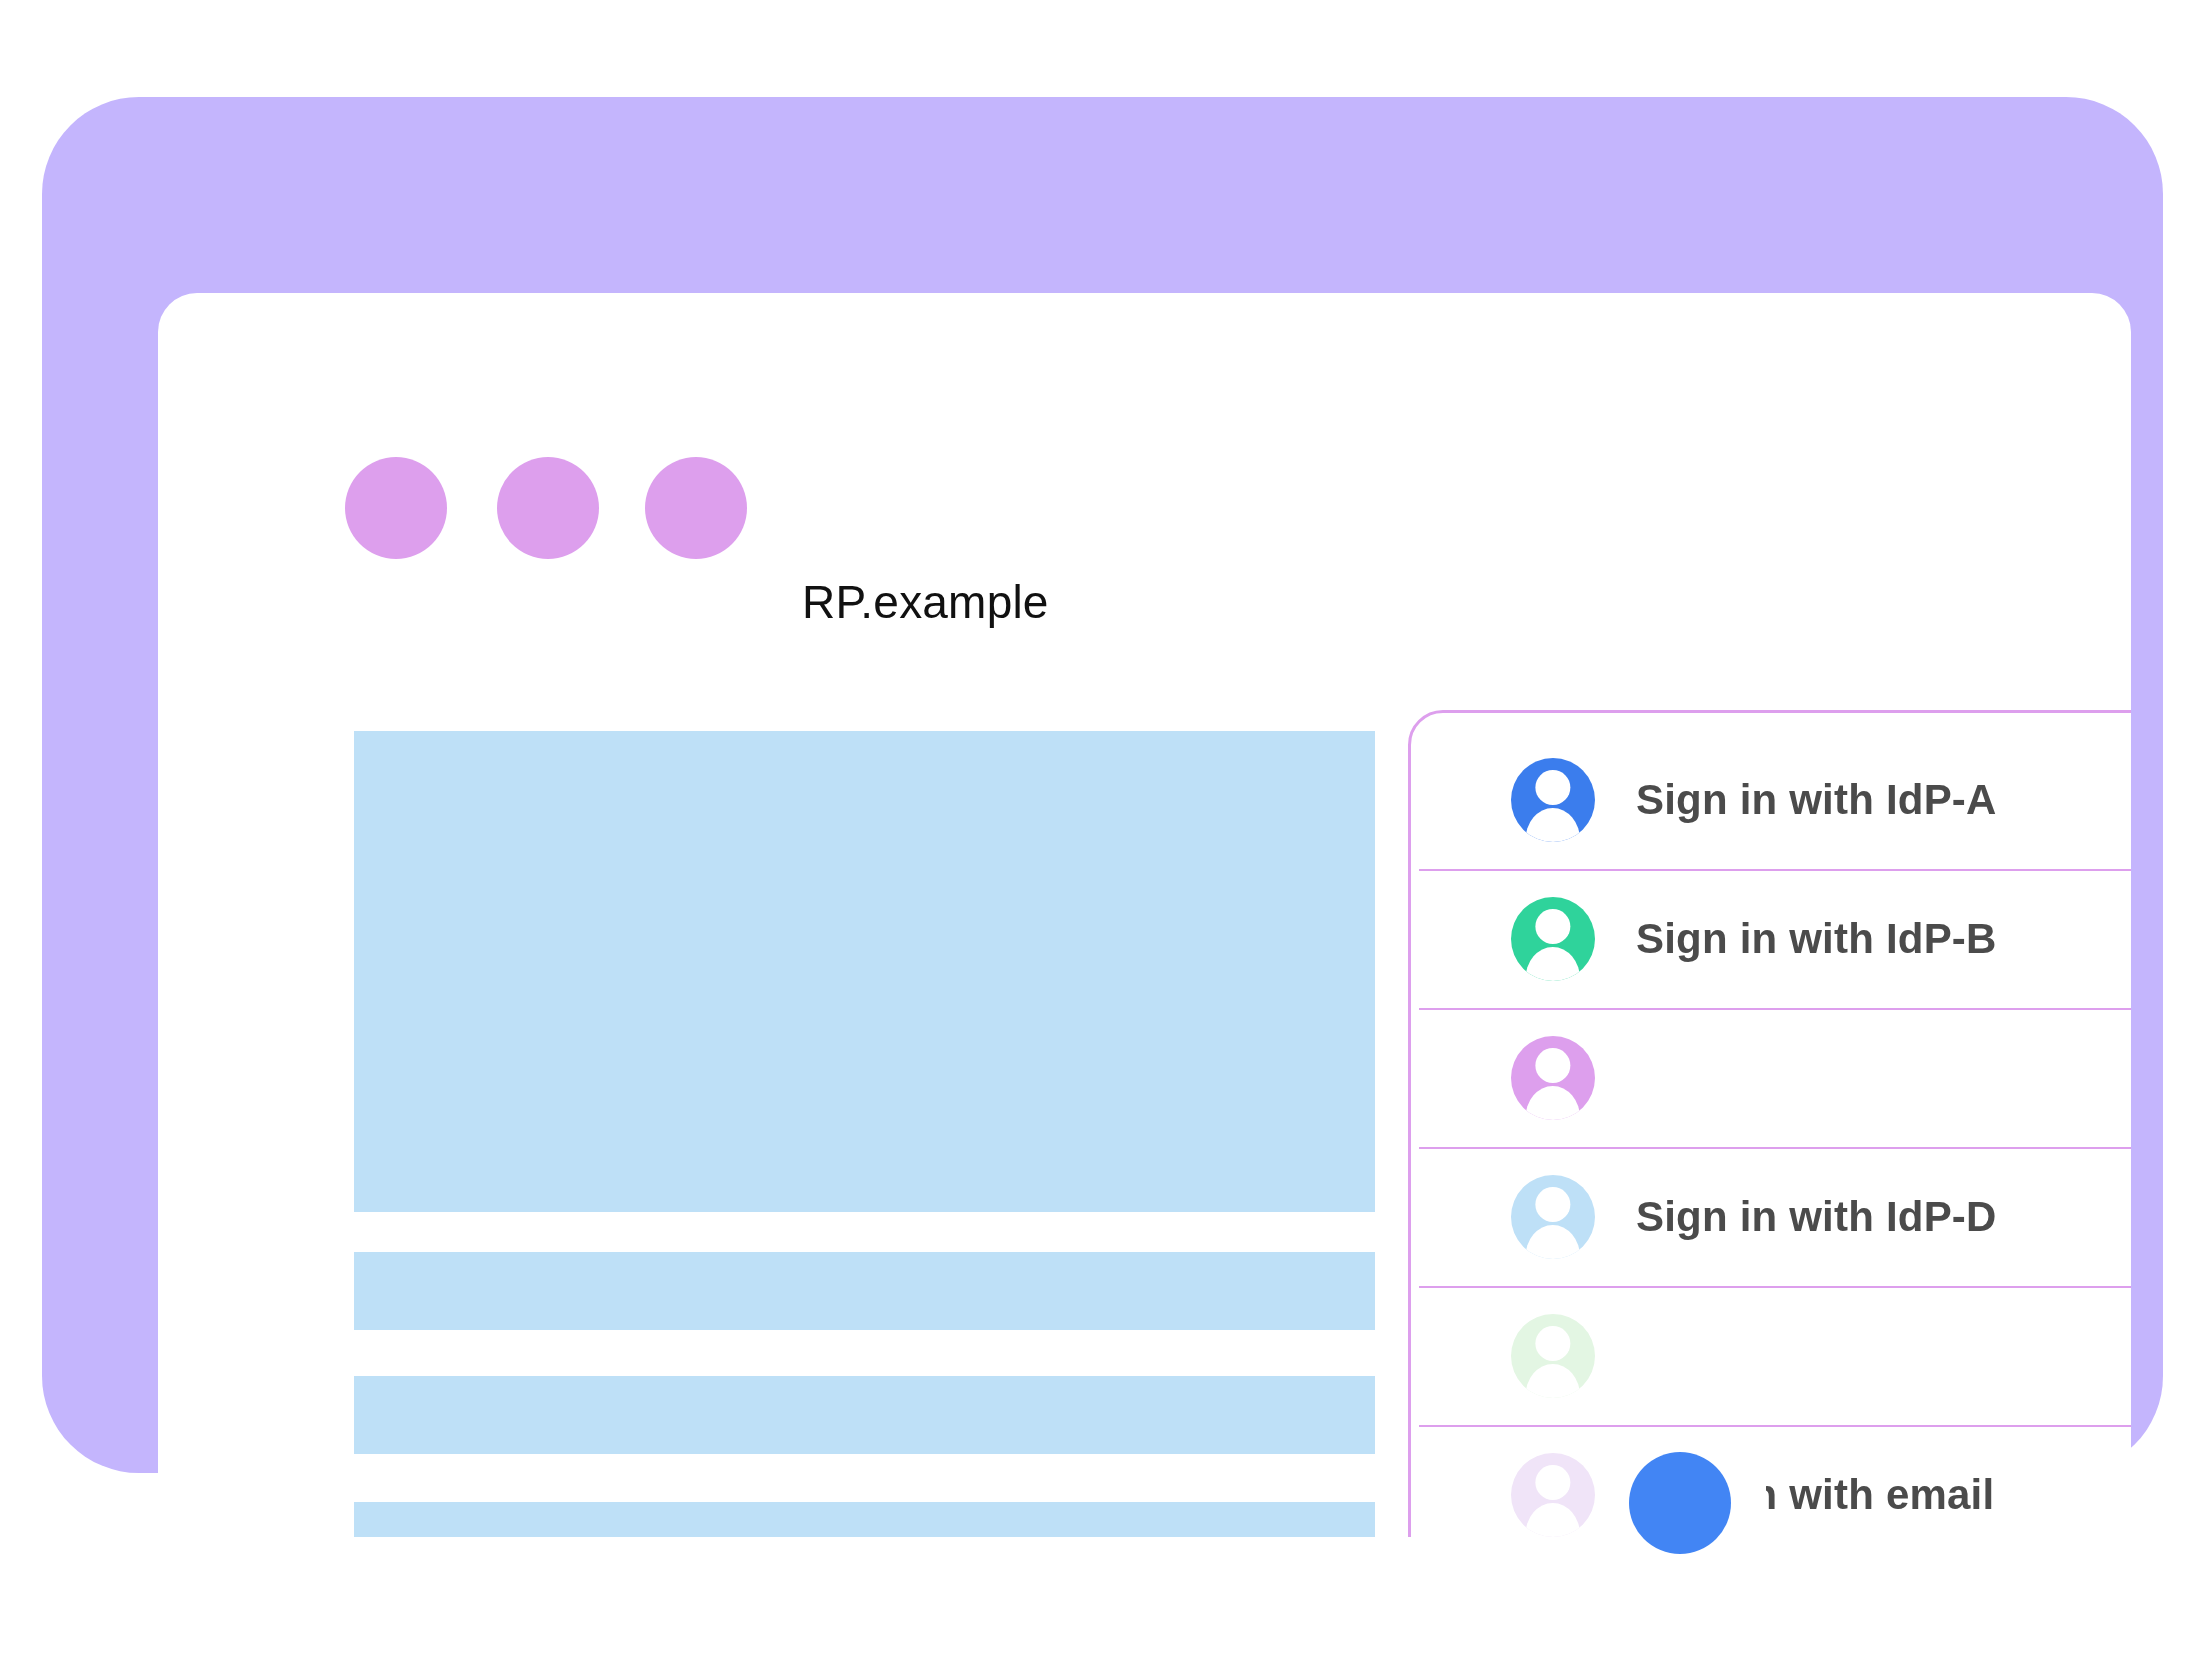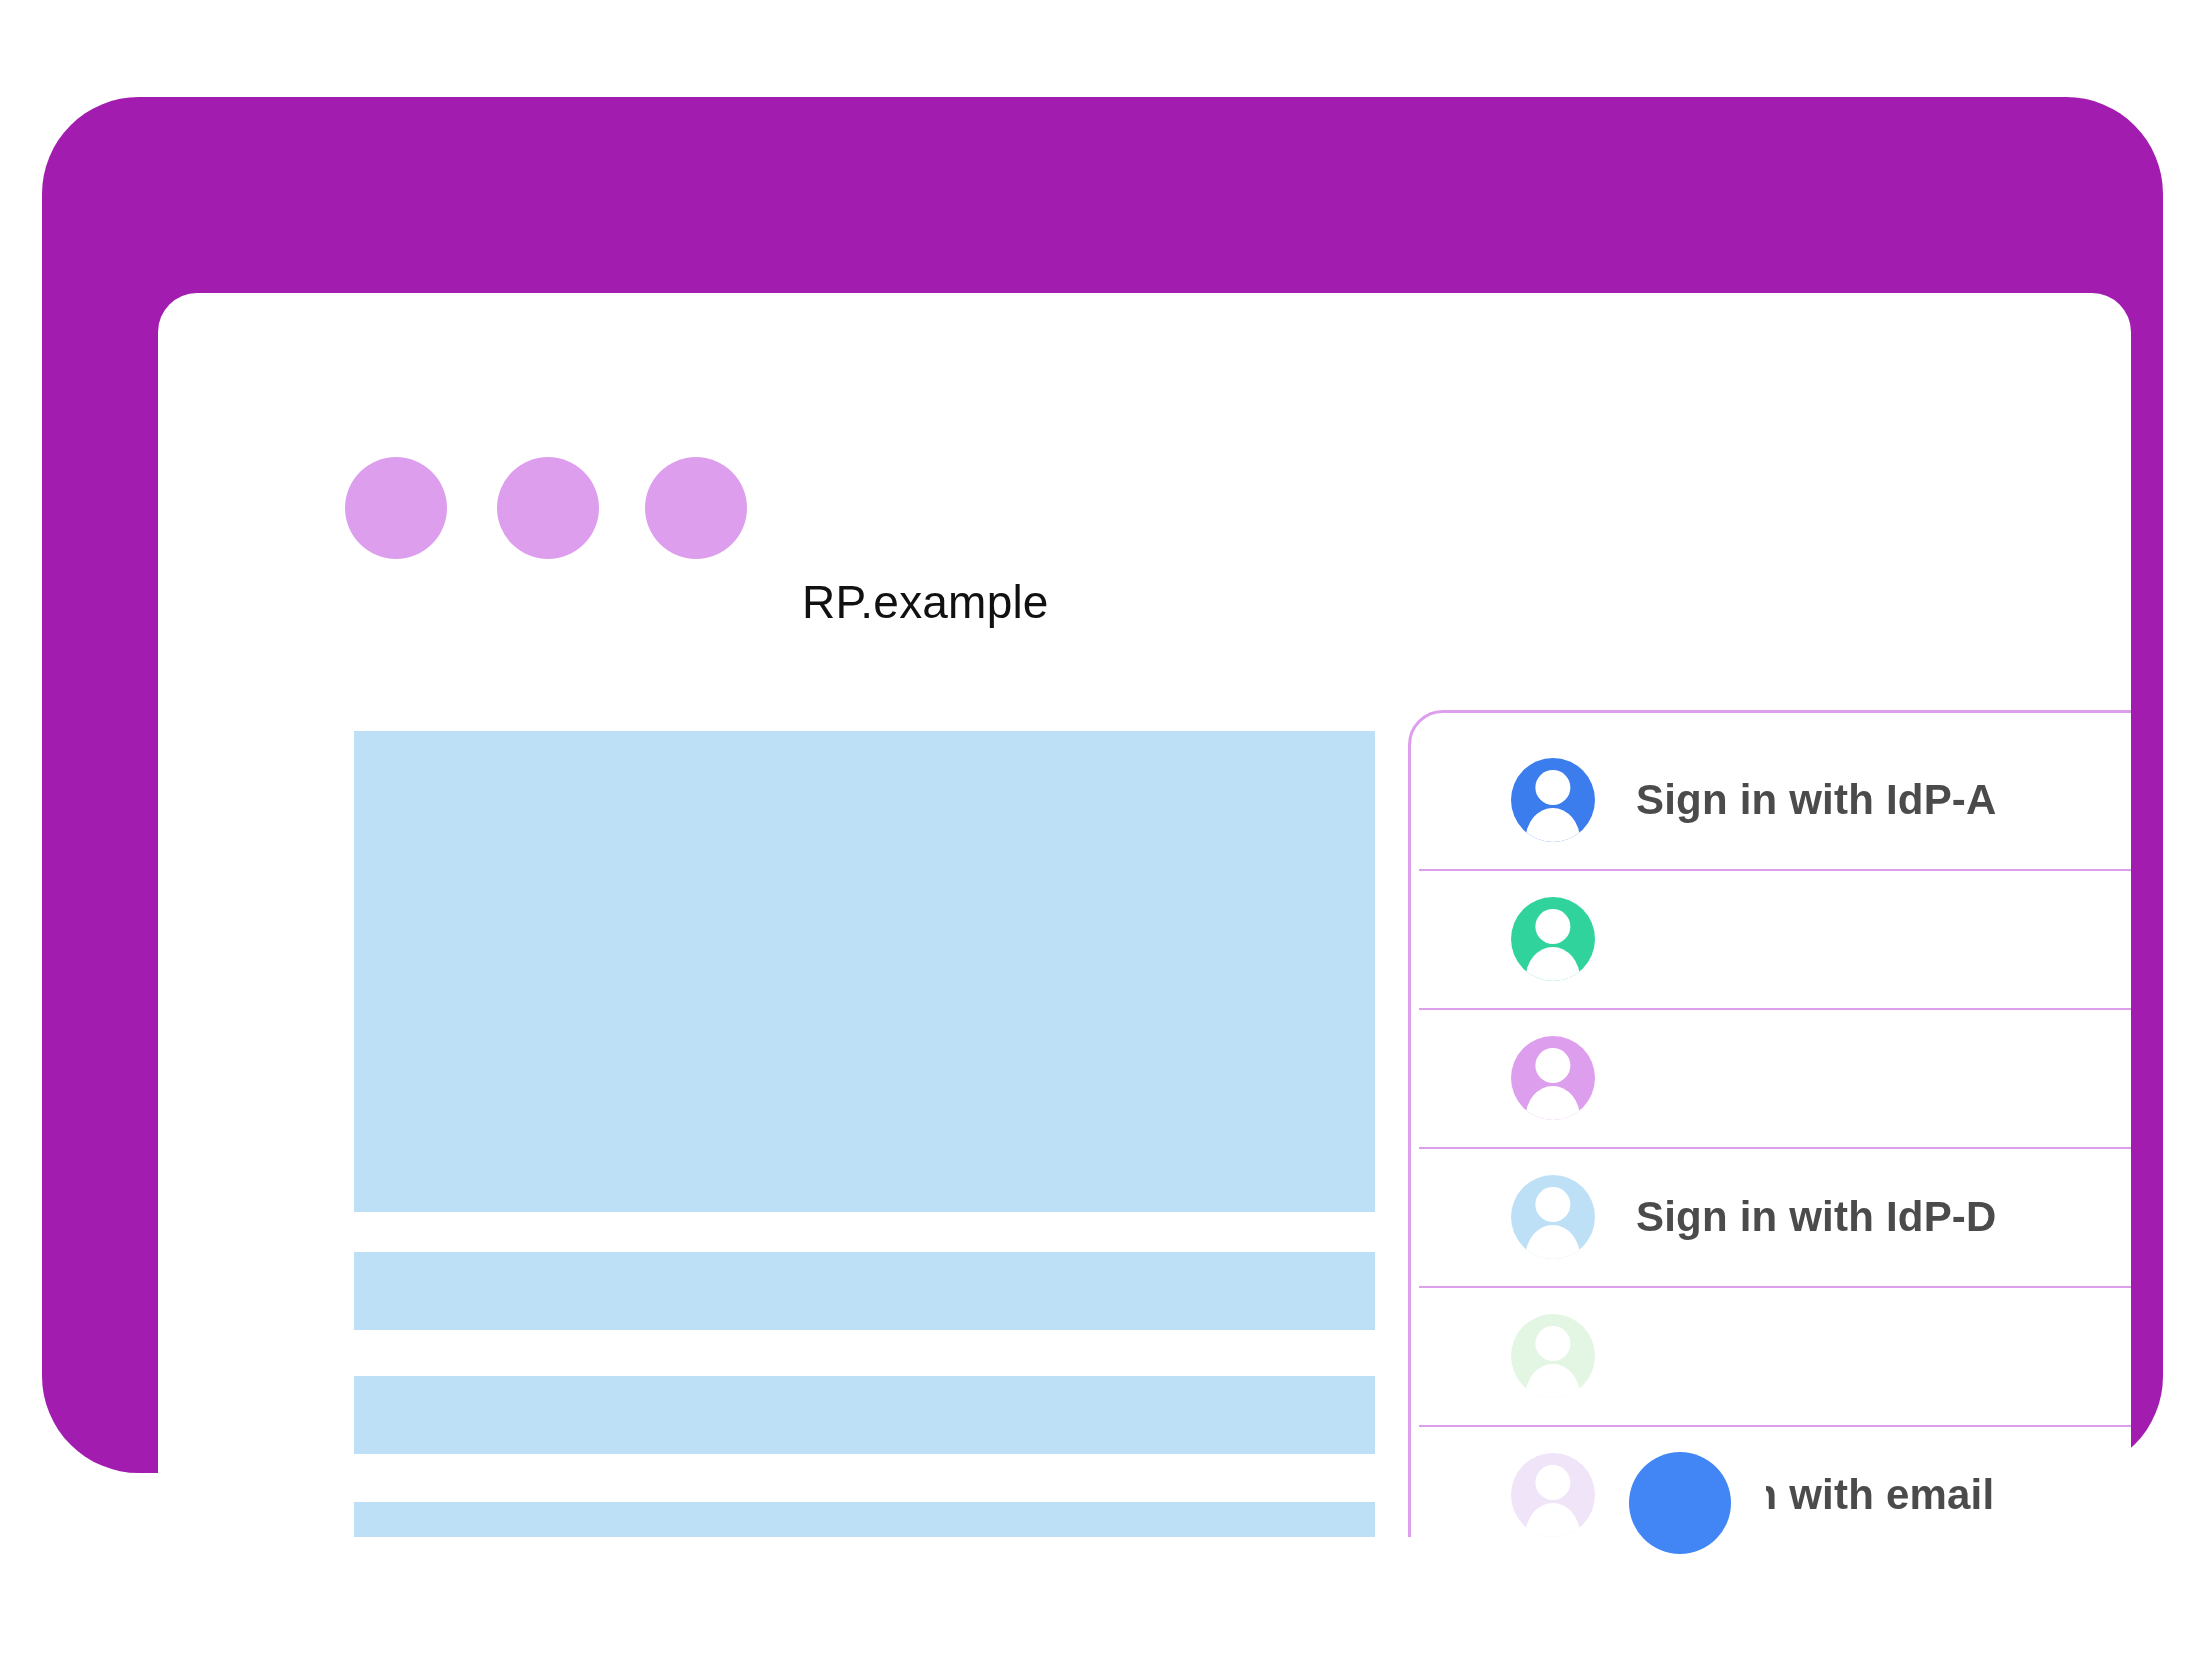--- a/index.html
+++ b/index.html
@@ -168,21 +168,21 @@
     font-size: 42px;
     color: #4B4B4B;
     white-space: nowrap;
     letter-spacing: 0.2px;
     font-weight: bold;
   }
 </style>
 </head>
 <body>
 
-<div id="device-frame" style="background: #a21caf;">
+<div id="device-frame" style="background: #c4b5fd;">
 
   <div id="screen" style="background: rgb(255, 255, 255);">
 
     <div id="titlebar">
       <div class="dot" id="dot-1" style="background: rgb(221, 159, 237);"></div>
       <div class="dot" id="dot-2" style="background: rgb(221, 159, 237);"></div>
       <div class="dot" id="dot-3" style="background: rgb(221, 159, 237);"></div>
       <div id="page-title">RP.example</div>
     </div>
 
@@ -200,20 +200,21 @@
             <span class="body"></span>
         </span>
         <span class="account-label" style="color: rgb(75, 75, 75);">Sign in with IdP-A</span>
       </div>
 
       <div class="account-row">
         <span class="avatar" style="background: rgb(47, 211, 155);">
           <span class="head"></span>
             <span class="body"></span>
         </span>
+        <span class="account-label" style="color: rgb(75, 75, 75);">Sign in with IdP-B</span>
       </div>
 
       <div class="account-row">
         <span class="avatar" style="background: rgb(221, 159, 237);">
           <span class="head"></span>
             <span class="body"></span>
         </span>
       </div>
 
       <div class="account-row">

